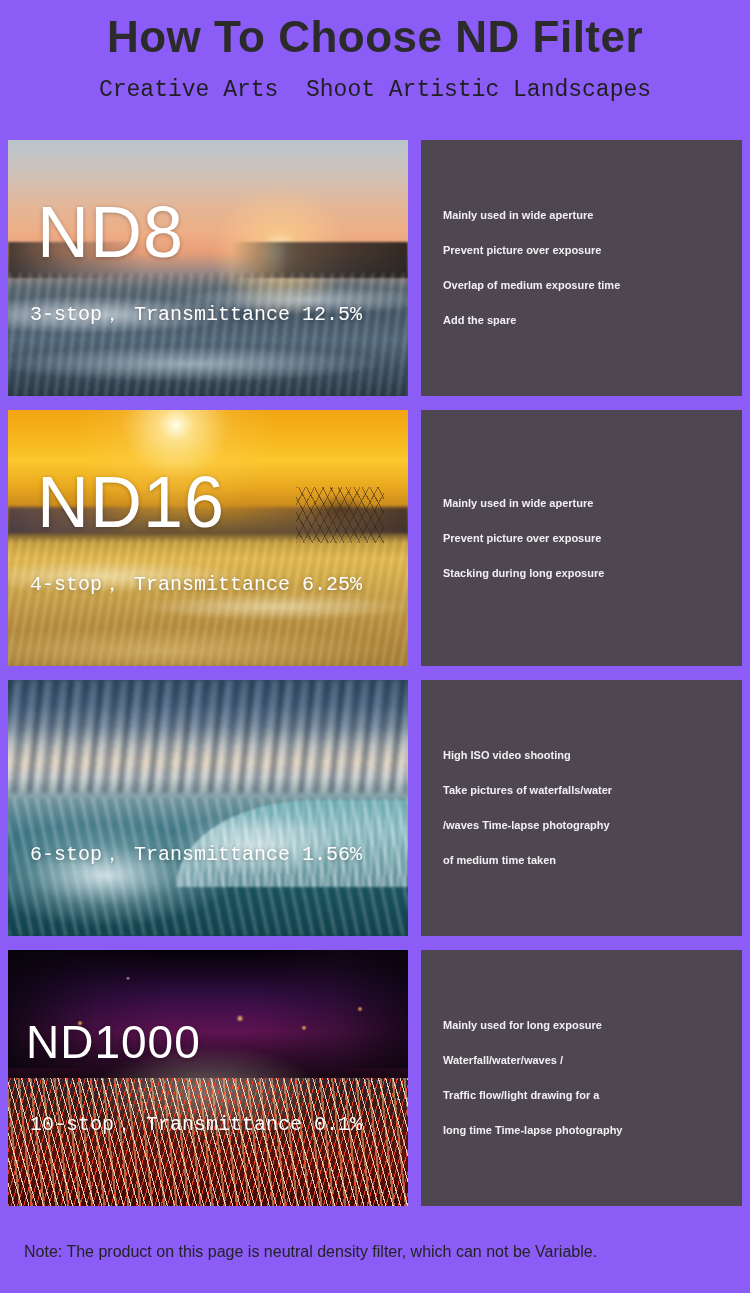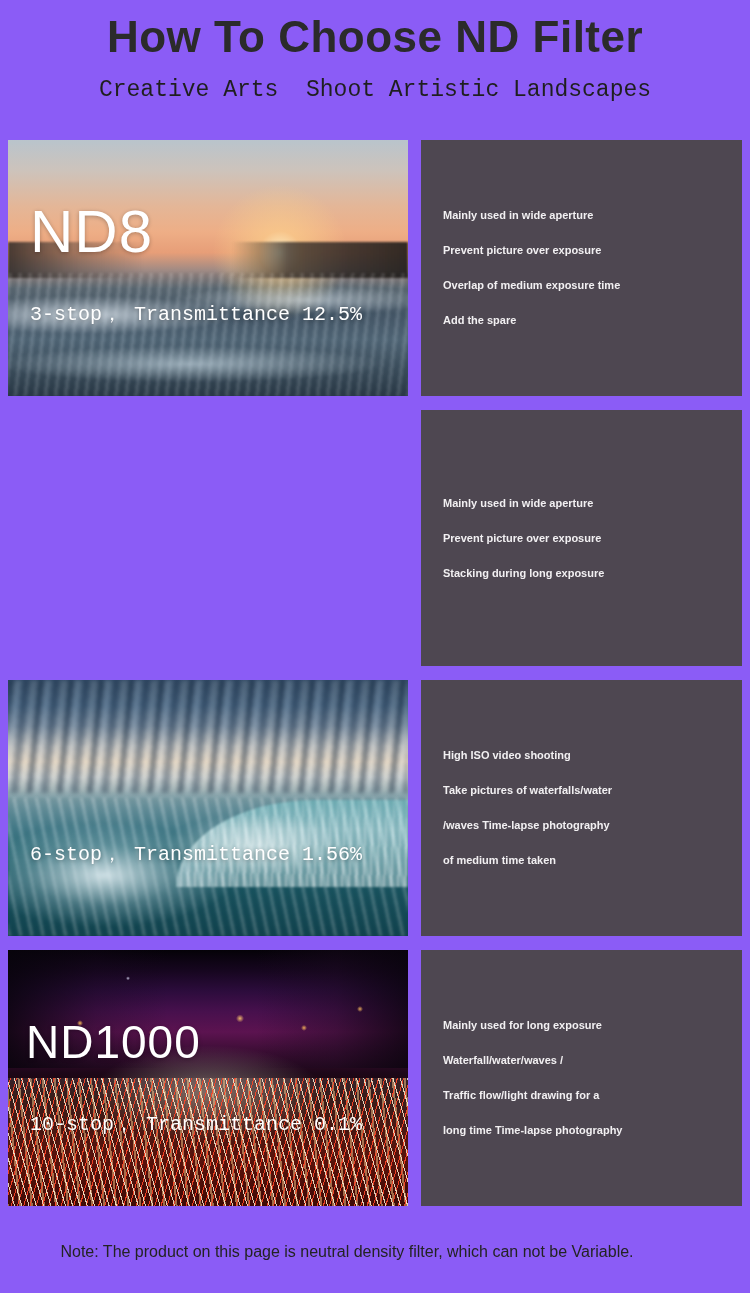--- a/index.html
+++ b/index.html
@@ -62,24 +62,24 @@
   .photo .scene { position: absolute; inset: 0; }
 
   .overlay-stack {
     position: absolute;
     inset: 0;
     z-index: 6;
   }
 
   .nd-label {
     position: absolute;
-    left: 22px;
+    left: 29px;
     top: 62px;
     font-family: "Liberation Sans", sans-serif;
-    font-size: 60px;
+    font-size: 72px;
     font-weight: 300;
     color: #ffffff;
     line-height: 60px;
     letter-spacing: 1px;
     text-shadow: 0 1px 4px rgba(0,0,0,0.28);
   }
   .nd-label.big { font-size: 46px; left: 18px; }
 
   .nd-sub {
     position: absolute;
@@ -115,21 +115,22 @@
     line-height: 35px;
     white-space: nowrap;
   }
 
   
   .footer {
     position: absolute;
     left: 0;
     top: 1243px;
     width: 694px;
-    text-align: center;
+    text-align: left;
+    padding-left: 24px;
   }
   .footer-note {
     font-family: "Liberation Sans", sans-serif;
     font-size: 16px;
     color: #232323;
   }
 
   
 
   
@@ -347,20 +348,29 @@
       </div>
       <div class="info">
         <div class="info-line">Mainly used in wide aperture</div>
         <div class="info-line">Prevent picture over exposure</div>
         <div class="info-line">Overlap of medium exposure time</div>
         <div class="info-line">Add the spare</div>
       </div>
     </div>
 
     <div class="row">
+      <div class="photo">
+        <div class="scene scene-golden-beach">
+          <div class="beach-tree"></div>
+        </div>
+        <div class="overlay-stack">
+          <div class="nd-label">ND16</div>
+          <div class="nd-sub">4-stop， Transmittance 6.25%</div>
+        </div>
+      </div>
       <div class="info">
         <div class="info-line">Mainly used in wide aperture</div>
         <div class="info-line">Prevent picture over exposure</div>
         <div class="info-line">Stacking during long exposure</div>
       </div>
     </div>
 
     <div class="row">
       <div class="photo">
         <div class="scene scene-waterfall">

